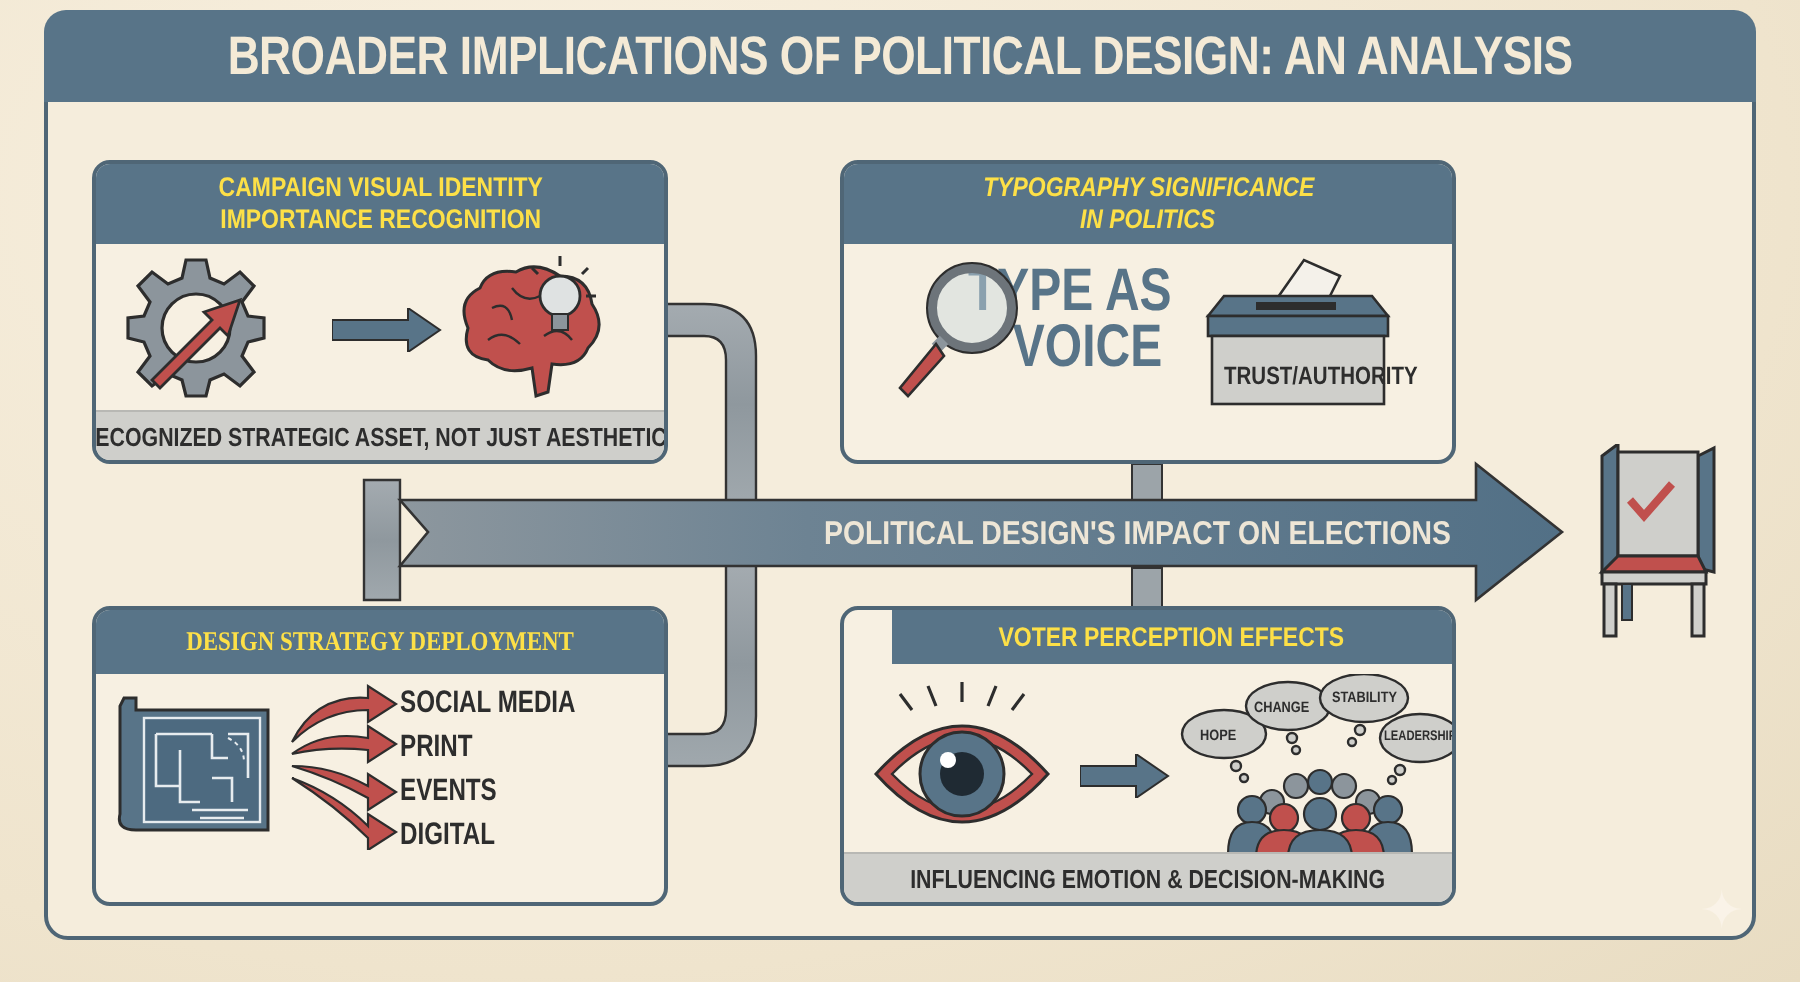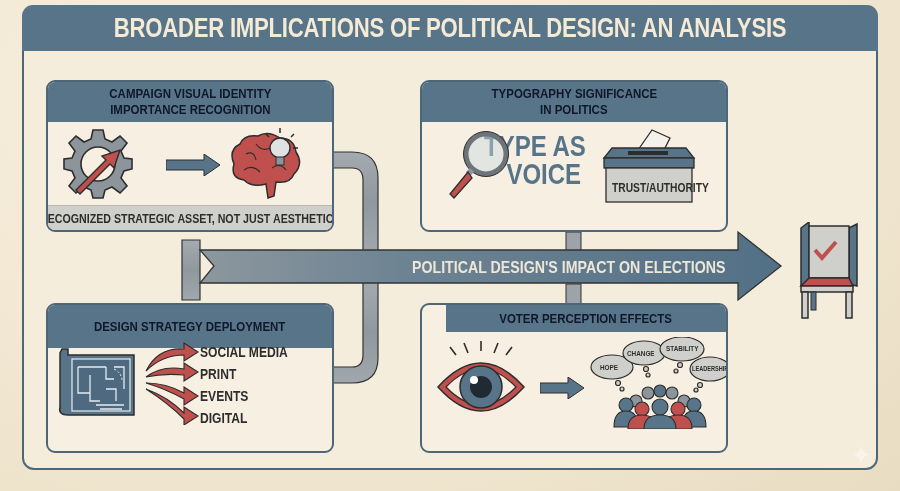--- a/index.html
+++ b/index.html
@@ -2,21 +2,21 @@
 <html><head>
 <meta charset="utf-8">
 <style>
   html,body{margin:0;padding:0;}
   body{width:900px;height:491px;background:#f3ead8;position:relative;overflow:hidden;font-family:"Liberation Sans",sans-serif;}
   .bg{position:absolute;inset:0;background:radial-gradient(ellipse at 30% 20%,#f8f0e0 0%,#efe4cd 70%,#e8dcc2 100%);}
   .frame{position:absolute;left:22px;top:20px;width:856px;height:450px;border:2px solid #4f6676;border-radius:12px;background:#f5eddc;box-sizing:border-box;}
   .frame-header{position:absolute;left:22px;top:5px;width:856px;height:46px;background:#587488;border-radius:11px 11px 0 0;display:flex;align-items:center;justify-content:center;}
   .title{color:#f4ead6;font-weight:bold;font-size:27px;letter-spacing:-0.3px;transform:scaleX(0.82);white-space:nowrap;}
   .card{position:absolute;background:#f7f0e2;border:2px solid #4f6676;border-radius:9px;box-sizing:border-box;overflow:hidden;}
-  .card-head{position:absolute;left:0;top:0;right:0;background:#587488;color:#0f172a;font-weight:bold;text-align:center;display:flex;flex-direction:column;align-items:center;justify-content:center;}
+  .card-head{position:absolute;left:0;top:0;right:0;background:#587488;color:#fde047;font-weight:bold;text-align:center;display:flex;flex-direction:column;align-items:center;justify-content:center;}
   .card-head span{display:block;font-size:13.5px;line-height:16px;transform:scaleX(0.85);white-space:nowrap;}
   .card-foot{position:absolute;left:0;right:0;bottom:0;height:24px;background:#cfcfcb;border-top:1px solid #b8b8b4;display:flex;align-items:center;justify-content:center;}
   .card-foot span{font-weight:bold;font-size:13px;color:#2d2d2d;transform:scaleX(0.82);white-space:nowrap;}
   .abs{position:absolute;}
   .pipes{position:absolute;left:0;top:0;}
   .main-label{position:absolute;left:412px;top:258px;color:#eee6d6;font-weight:bold;font-size:16.5px;white-space:nowrap;transform-origin:left center;transform:scaleX(0.86);}
   .cond{font-weight:bold;white-space:nowrap;transform-origin:left center;}
   .sparkle{position:absolute;left:850px;top:440px;color:#fbf4ea;font-size:26px;opacity:.9;}
 </style>
 </head>
@@ -88,21 +88,21 @@
     <circle cx="54" cy="24" r="10" fill="#dfe2e2" stroke="#2d2d2d" stroke-width="1.4"></circle>
     <rect x="50" y="33" width="8" height="8" fill="#8c959c" stroke="#2d2d2d" stroke-width="1"></rect>
     <path d="M54 4 L54 9 M40 10 L43 13 M68 10 L65 13 M72 24 L67 24" stroke="#2d2d2d" stroke-width="1.5"></path>
   </svg>
   <div class="card-foot">
     <span>RECOGNIZED STRATEGIC ASSET, NOT JUST AESTHETICS</span>
   </div>
 </div>
 
 <div class="card" style="left:420px;top:80px;width:308px;height:152px;">
-  <div class="card-head" style="height:40px;">
+  <div class="card-head" style="height:40px;font-style:italic;">
     <span>TYPOGRAPHY SIGNIFICANCE</span>
     <span>IN POLITICS</span>
   </div>
   <div class="abs cond" style="left:62px;top:50px;font-size:30px;line-height:28px;color:#587488;transform:scaleX(0.8);">
     <div>TYPE AS</div>
     <div style="padding-left:28px">VOICE</div>
   </div>
   <svg class="abs" style="left:22px;top:46px" width="70" height="76" viewBox="0 0 70 76">
     <circle cx="42" cy="26" r="20" fill="rgba(200,215,222,0.45)" stroke="#6d747a" stroke-width="5"></circle>
     <circle cx="42" cy="26" r="22.5" fill="none" stroke="#2d2d2d" stroke-width="1"></circle>
@@ -113,21 +113,21 @@
     <path d="M38 22 L52 2 L70 10 L60 30 Z" fill="#f4f1ea" stroke="#2d2d2d" stroke-width="1.3"></path>
     <path d="M4 30 L12 20 L86 20 L94 30 Z" fill="#587488" stroke="#2d2d2d" stroke-width="1.3"></path>
     <rect x="28" y="23" width="40" height="4" fill="#2d2d2d"></rect>
     <rect x="4" y="30" width="90" height="10" fill="#587488" stroke="#2d2d2d" stroke-width="1.3"></rect>
     <rect x="6" y="40" width="86" height="34" fill="#cfcfcb" stroke="#2d2d2d" stroke-width="1.3"></rect>
   </svg>
   <div class="abs cond" style="left:190px;top:99px;font-size:12.5px;color:#2d2d2d;transform:scaleX(0.82);">TRUST/AUTHORITY</div>
 </div>
 
 <div class="card" style="left:46px;top:303px;width:288px;height:150px;">
-  <div class="card-head" style="height:43px;">
+  <div class="card-head" style="height:32px;font-family:Liberation Serif, serif;">
     <span>DESIGN STRATEGY DEPLOYMENT</span>
   </div>
   <svg class="abs" style="left:8px;top:40px" width="80" height="74" viewBox="0 0 80 74">
     <path d="M6 4 L12 4 L12 10 L78 10 L78 70 L12 70 Q2 70 4 62 L4 8 Z" fill="#587488" stroke="#2d2d2d" stroke-width="1.5"></path>
     <rect x="16" y="14" width="58" height="52" fill="#4d6a80" stroke="#e7ecef" stroke-width="1.2"></rect>
     <path d="M22 22 L50 22 M22 22 L22 48 L34 48 M34 30 L34 56 L44 56 M50 22 L50 34 L58 34 M58 22 L68 22 L68 44 M50 44 L60 44 L60 56 M40 60 L68 60 M44 64 L66 64" fill="none" stroke="#e7ecef" stroke-width="1.3"></path>
     <path d="M58 24 Q66 28 66 36" fill="none" stroke="#e7ecef" stroke-width="1" stroke-dasharray="2 2"></path>
   </svg>
   <svg class="abs" style="left:96px;top:36px" width="58" height="84" viewBox="0 0 58 84">
     <g fill="#c0504d" stroke="#2d2d2d" stroke-width="1.1">
@@ -194,15 +194,18 @@
       <circle cx="88" cy="72" r="7" fill="#c0504d"></circle>
         <path d="M74 92 Q74 78 88 78 Q102 78 102 92 Z" fill="#c0504d"></path>
       <circle cx="70" cy="70" r="8" fill="#587488"></circle>
         <path d="M54 92 Q54 78 70 78 Q86 78 86 92 Z" fill="#587488"></path>
     </g>
   </svg>
   <div class="abs cond" style="left:178px;top:58px;font-size:7.5px;color:#2d2d2d;transform:scaleX(0.85);">HOPE</div>
   <div class="abs cond" style="left:205px;top:44px;font-size:7.5px;color:#2d2d2d;transform:scaleX(0.85);">CHANGE</div>
   <div class="abs cond" style="left:244px;top:39px;font-size:7.5px;color:#2d2d2d;transform:scaleX(0.85);">STABILITY</div>
   <div class="abs cond" style="left:270px;top:60px;font-size:7px;color:#2d2d2d;transform:scaleX(0.8);">LEADERSHIP</div>
+  <div class="card-foot">
+    <span>INFLUENCING EMOTION &amp; DECISION-MAKING</span>
+  </div>
 </div>
 
 <div class="sparkle">✦</div>
 
 </body></html>

